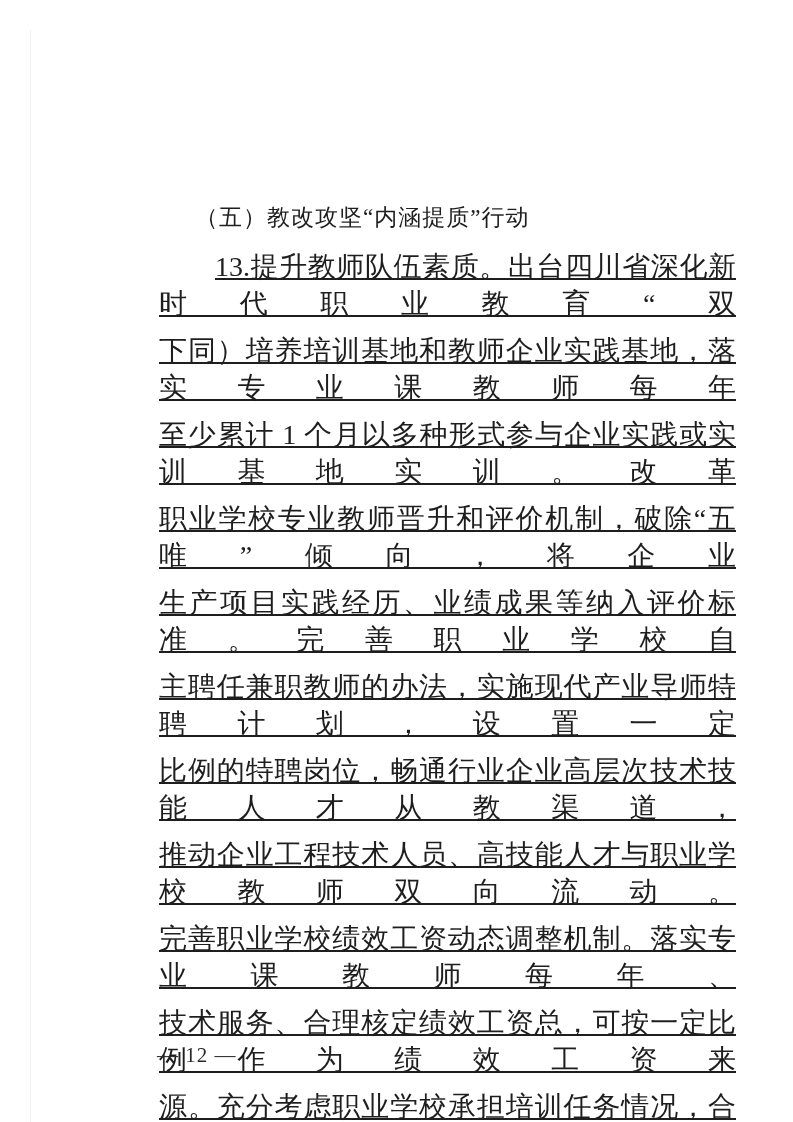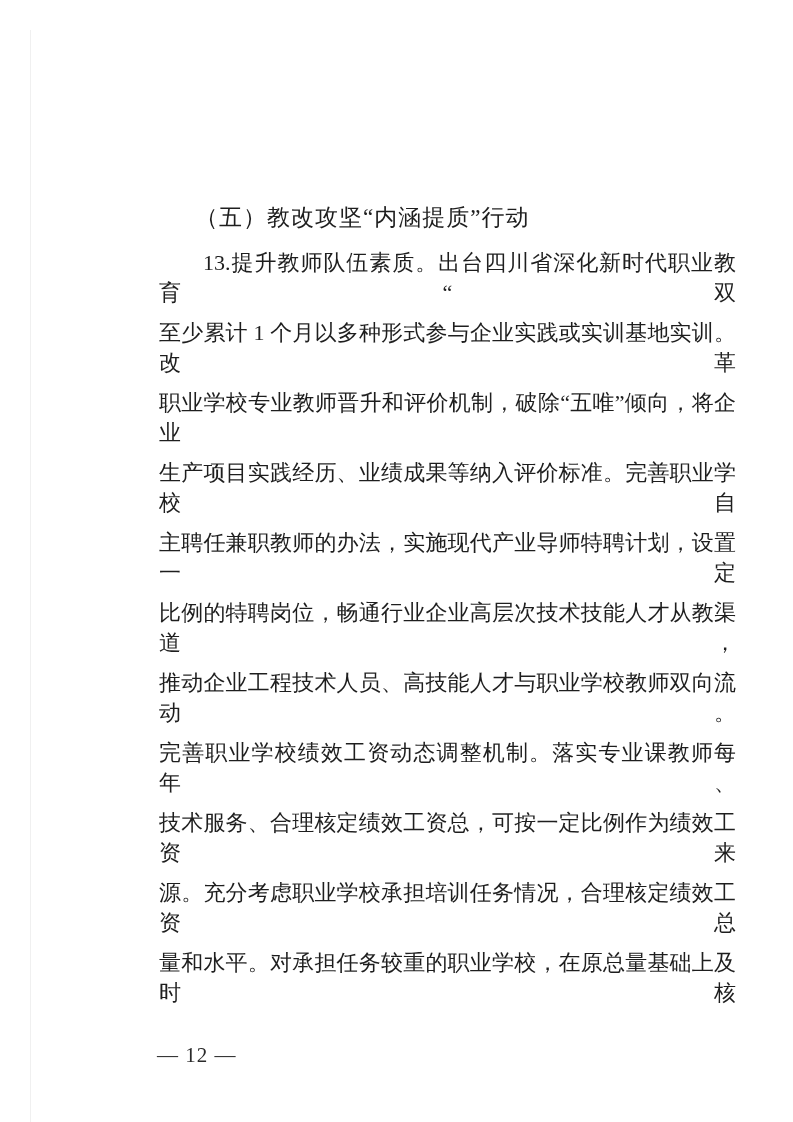--- a/index.html
+++ b/index.html
@@ -29,25 +29,26 @@
     line-height: 40px;
     text-indent: 2em;
     margin-bottom: 8px;
     letter-spacing: 1px;
     white-space: nowrap;
   }
   .para {
     width: 597px;
   }
   .bodyline {
-    font-size: 22px;
-    line-height: 30px;
+    font-size: 28px;
+    line-height: 37px;
     text-align: justify;
     text-align-last: justify;
     text-justify: inter-character;
+    text-decoration: underline;
   }
   .bodyline.indent {
     text-indent: 2em;
   }
   .footer {
     position: absolute;
     left: 116px;
     top: 1000px;
     font-size: 21px;
     line-height: 30px;
@@ -56,20 +57,21 @@
   }
 </style>
 </head>
 <body>
 
 <div class="page">
   <div class="content">
     <h2 class="heading">（五）教改攻坚“内涵提质”行动</h2>
     <div class="para">
       <div class="bodyline indent">13.提升教师队伍素质。出台四川省深化新时代职业教育“双</div>
+      <div class="bodyline">下同）培养培训基地和教师企业实践基地，落实专业课教师每年</div>
       <div class="bodyline">至少累计 1 个月以多种形式参与企业实践或实训基地实训。改革</div>
       <div class="bodyline">职业学校专业教师晋升和评价机制，破除“五唯”倾向，将企业</div>
       <div class="bodyline">生产项目实践经历、业绩成果等纳入评价标准。完善职业学校自</div>
       <div class="bodyline">主聘任兼职教师的办法，实施现代产业导师特聘计划，设置一定</div>
       <div class="bodyline">比例的特聘岗位，畅通行业企业高层次技术技能人才从教渠道，</div>
       <div class="bodyline">推动企业工程技术人员、高技能人才与职业学校教师双向流动。</div>
       <div class="bodyline">完善职业学校绩效工资动态调整机制。落实专业课教师每年、</div>
       <div class="bodyline">技术服务、合理核定绩效工资总，可按一定比例作为绩效工资来</div>
       <div class="bodyline">源。充分考虑职业学校承担培训任务情况，合理核定绩效工资总</div>
       <div class="bodyline">量和水平。对承担任务较重的职业学校，在原总量基础上及时核</div>

